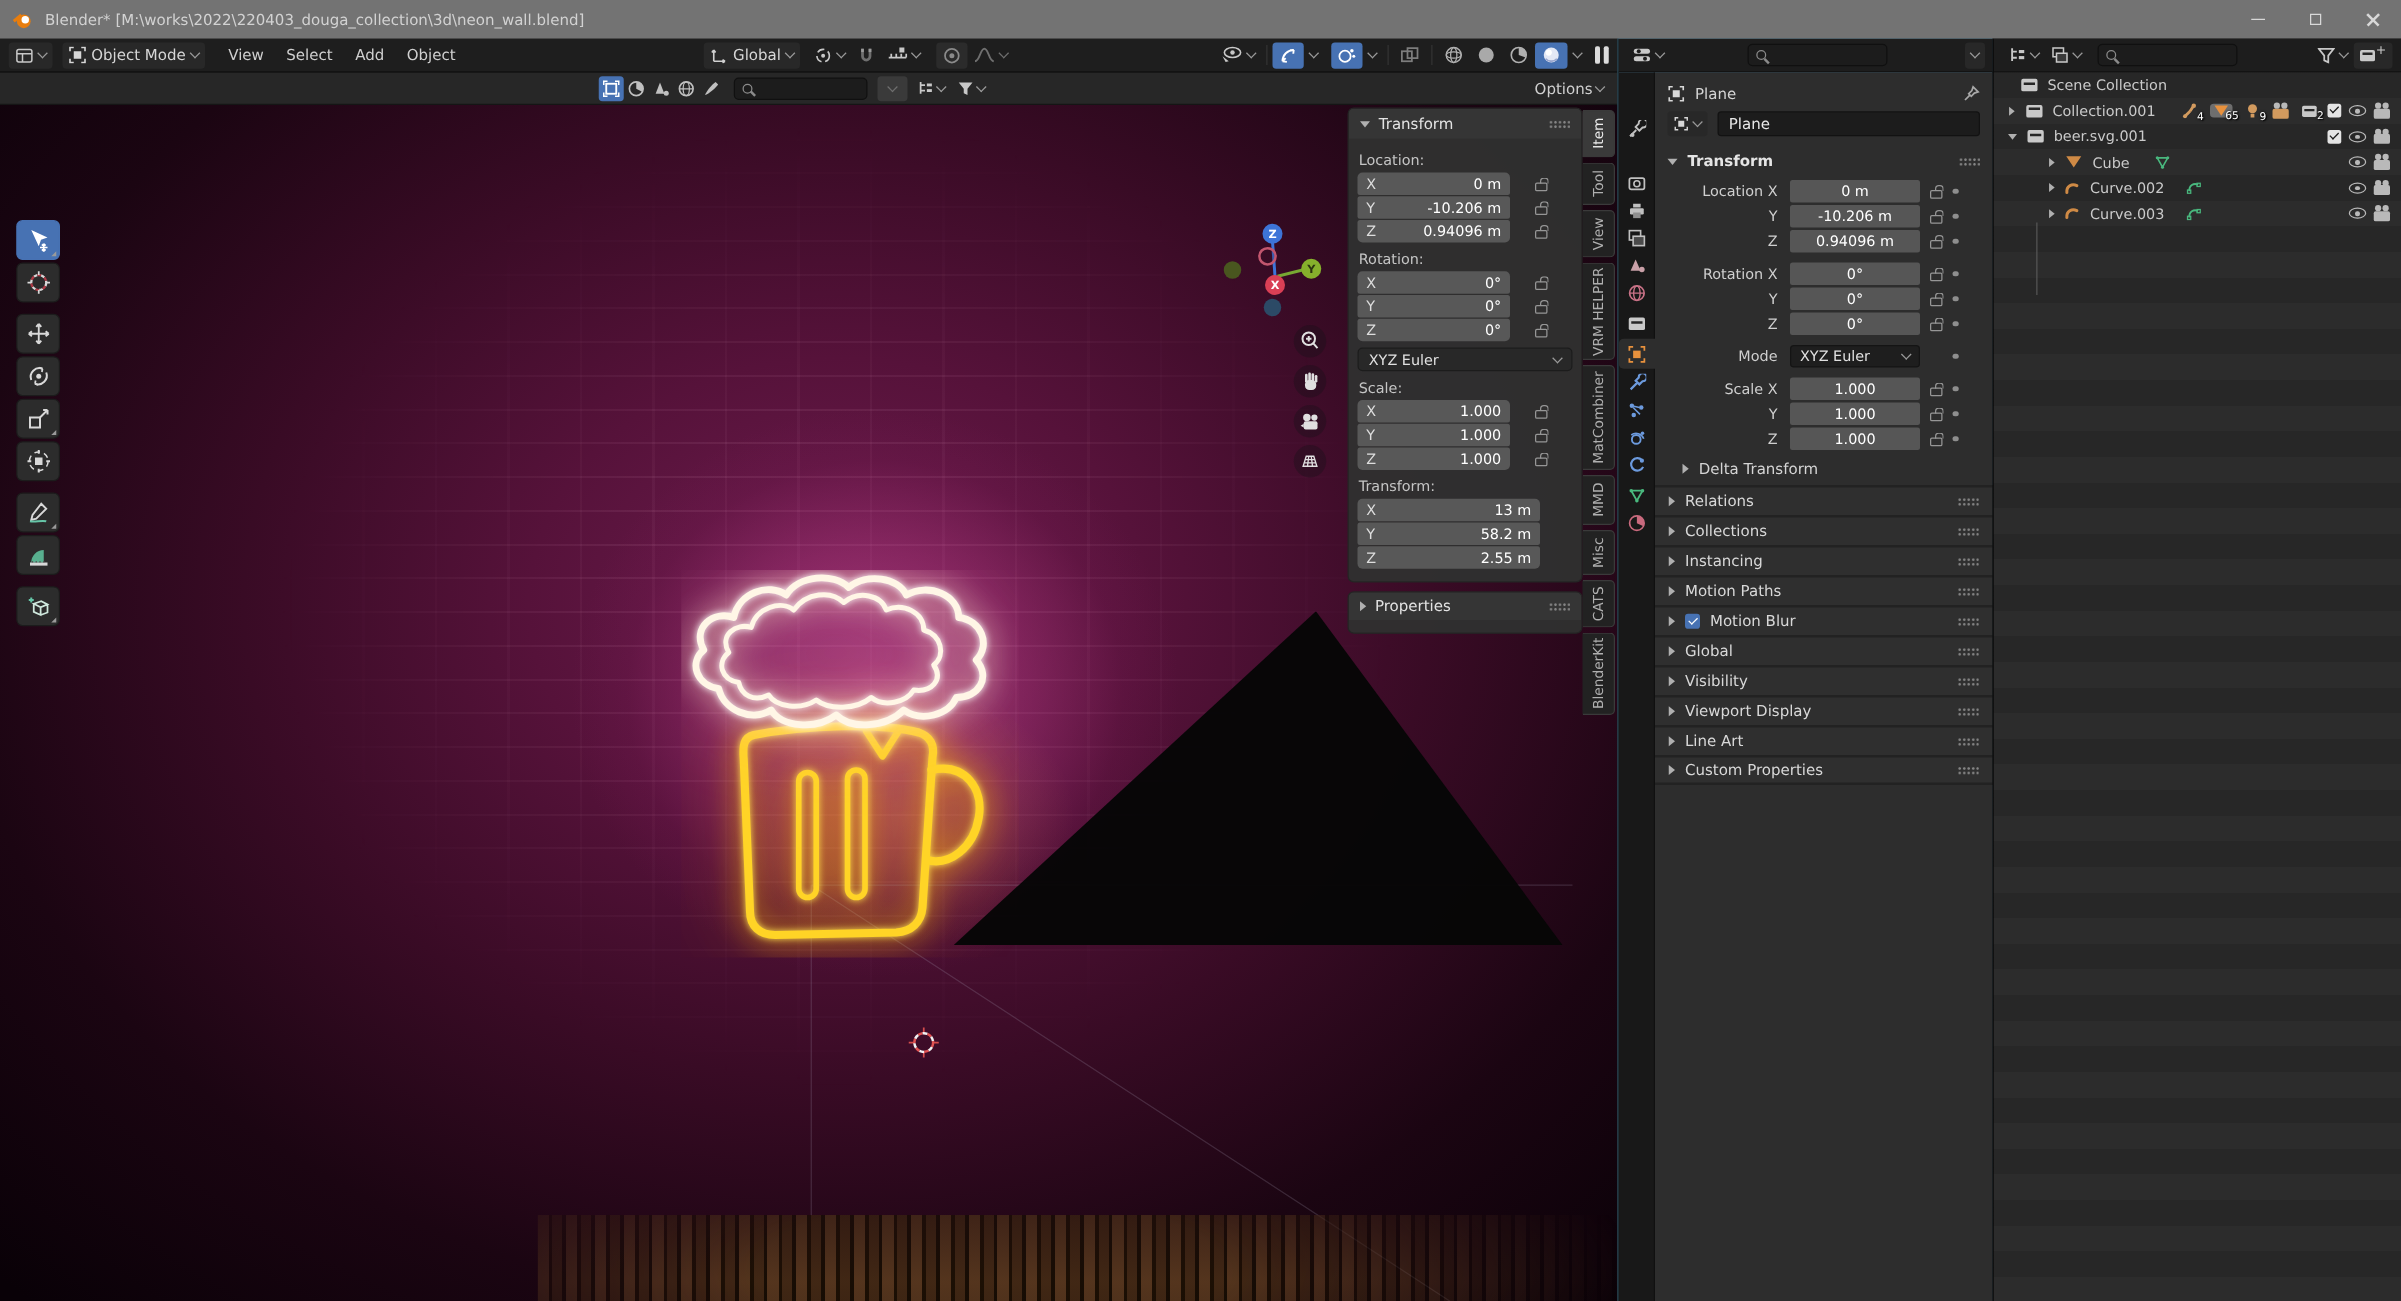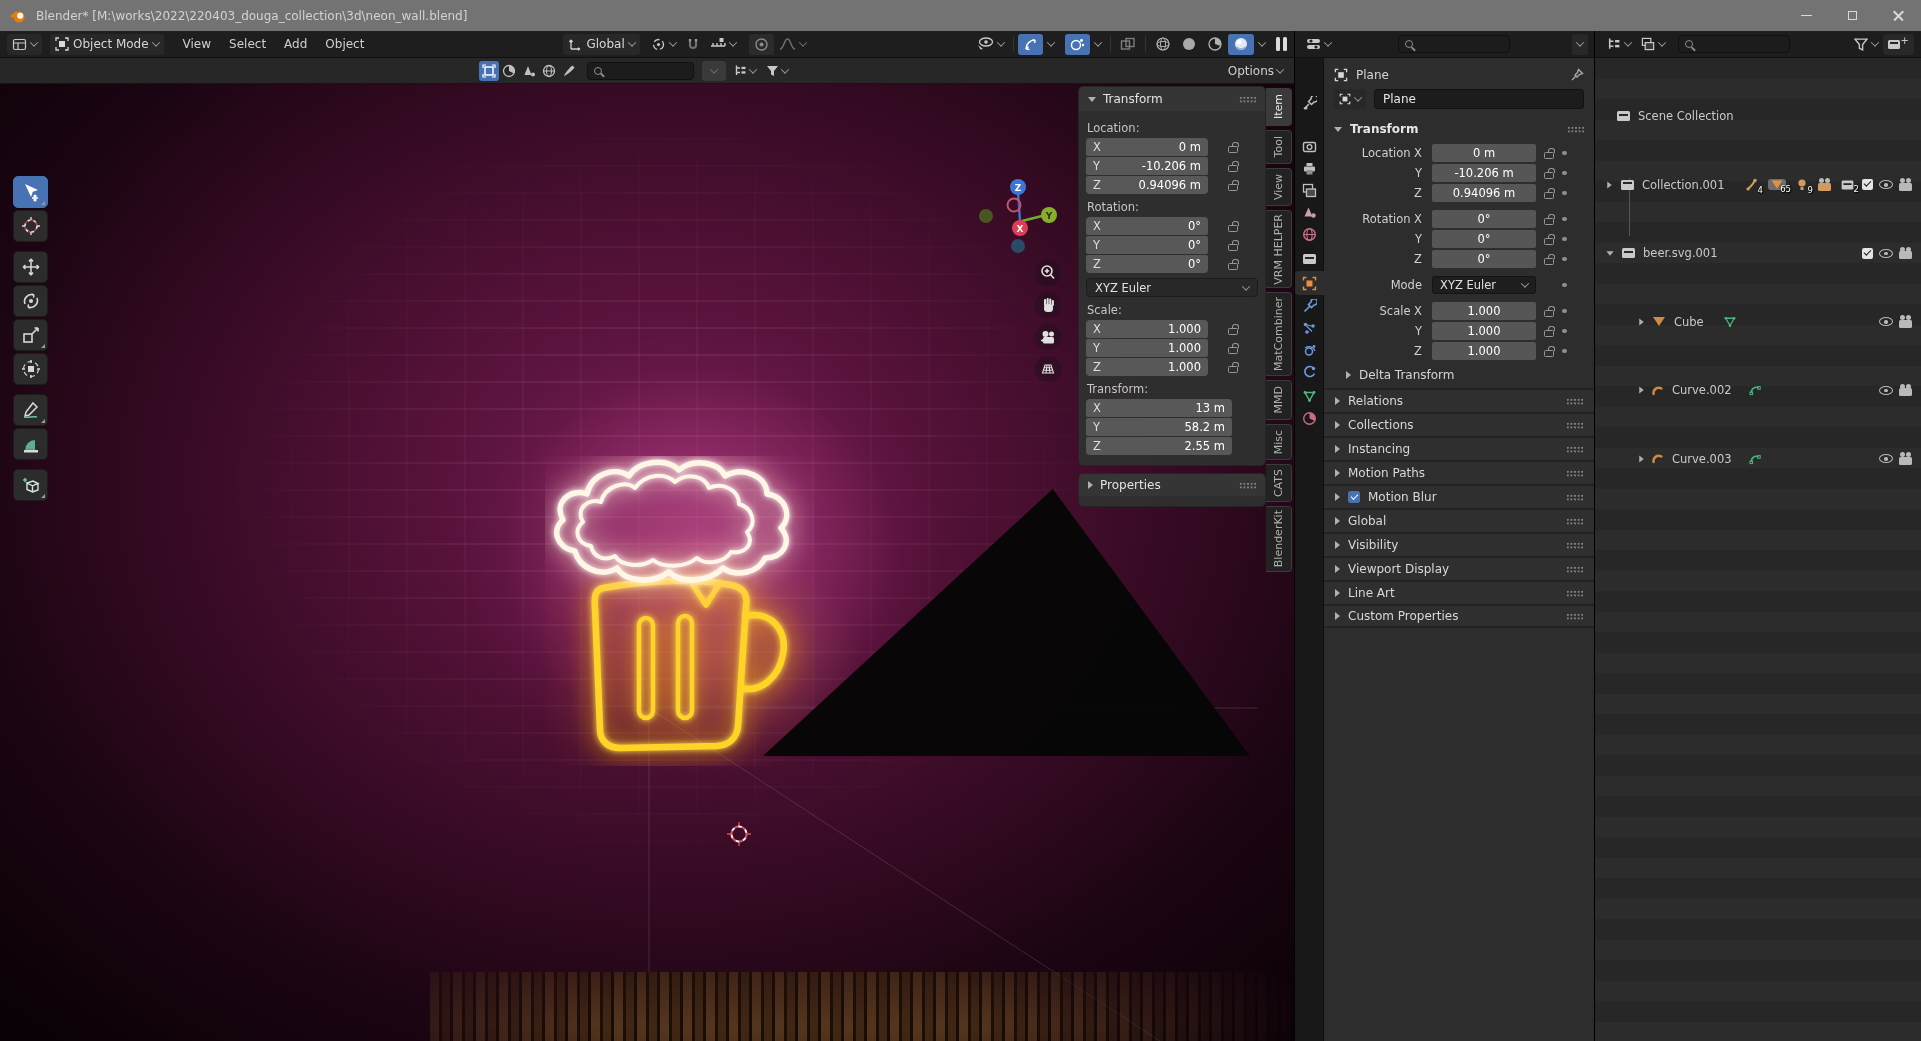--- a/index.html
+++ b/index.html
@@ -116,21 +116,21 @@
   .ptrow .lockspace { width:26px; display:flex; justify-content:center; flex:none; }
   .psec { height:24px; background:#2f2f2f; border-top:2px solid #222; display:flex; align-items:center; gap:8px; padding:0 11px; color:#d8d8d8; }
   .pcheck { width:12px; height:12px; background:#4772b3; border-radius:2.5px; position:relative; flex:none; }
   .pcheck::after { content:""; position:absolute; left:2.5px; top:2.5px; width:6px; height:3px; border-left:1.6px solid #fff; border-bottom:1.6px solid #fff; transform:rotate(-45deg); }
 
   
   #outliner { position:absolute; left:1594px; top:31px; width:327px; height:1010px; background:#272727; border-left:1px solid #000; }
   #out-header { position:absolute; left:0; top:0; width:100%; height:27px; background:#1d1d1d; border-bottom:1px solid #101010; display:flex; align-items:center; padding:0 7px; }
   #out-body { position:absolute; left:0; top:27px; right:0; bottom:0;
       background: repeating-linear-gradient(180deg, #272727 0 20.5px, #2c2c2c 20.5px 41px); }
-  .orow { height:20.5px; display:flex; align-items:center; font-size:11.5px; color:#cacaca; position:relative;margin-top:48px; }
+  .orow { height:20.5px; display:flex; align-items:center; font-size:11.5px; color:#cacaca; position:relative; }
   .orow .ctl { position:absolute; right:9px; display:flex; gap:6px; align-items:center; width:58px; justify-content:flex-end; }
   .ocheck { width:11px; height:11px; background:#e4e4e4; border-radius:2px; position:relative; flex:none; }
   .ocheck::after { content:""; position:absolute; left:2px; top:2px; width:5.5px; height:3px; border-left:1.5px solid #1b1b1b; border-bottom:1.5px solid #1b1b1b; transform:rotate(-45deg); }
   .i-eye { width:14px; height:9px; border:1.3px solid #b9b9b9; border-radius:50%; position:relative; flex:none; }
   .i-eye::after { content:""; position:absolute; left:4px; top:2px; width:3.5px; height:3.5px; border-radius:50%; background:#b9b9b9; }
   .i-cam { width:13px; height:8px; background:#b9b9b9; border-radius:1.5px; position:relative; margin-top:4px; flex:none; }
   .i-cam::before { content:""; position:absolute; top:-4.5px; left:0.5px; width:5px; height:5px; border-radius:50%; background:#b9b9b9; box-shadow:6px 0 0 #b9b9b9; }
   .i-coll { width:13px; height:10px; background:#c9c9c9; border-radius:1.5px; position:relative; flex:none; }
   .i-coll::before { content:""; position:absolute; top:2.5px; left:2px; right:2px; height:2.2px; background:#272727; }
   .i-meshobj { width:0; height:0; border-left:6px solid transparent; border-right:6px solid transparent; border-top:9px solid #cf8a45; flex:none; }

